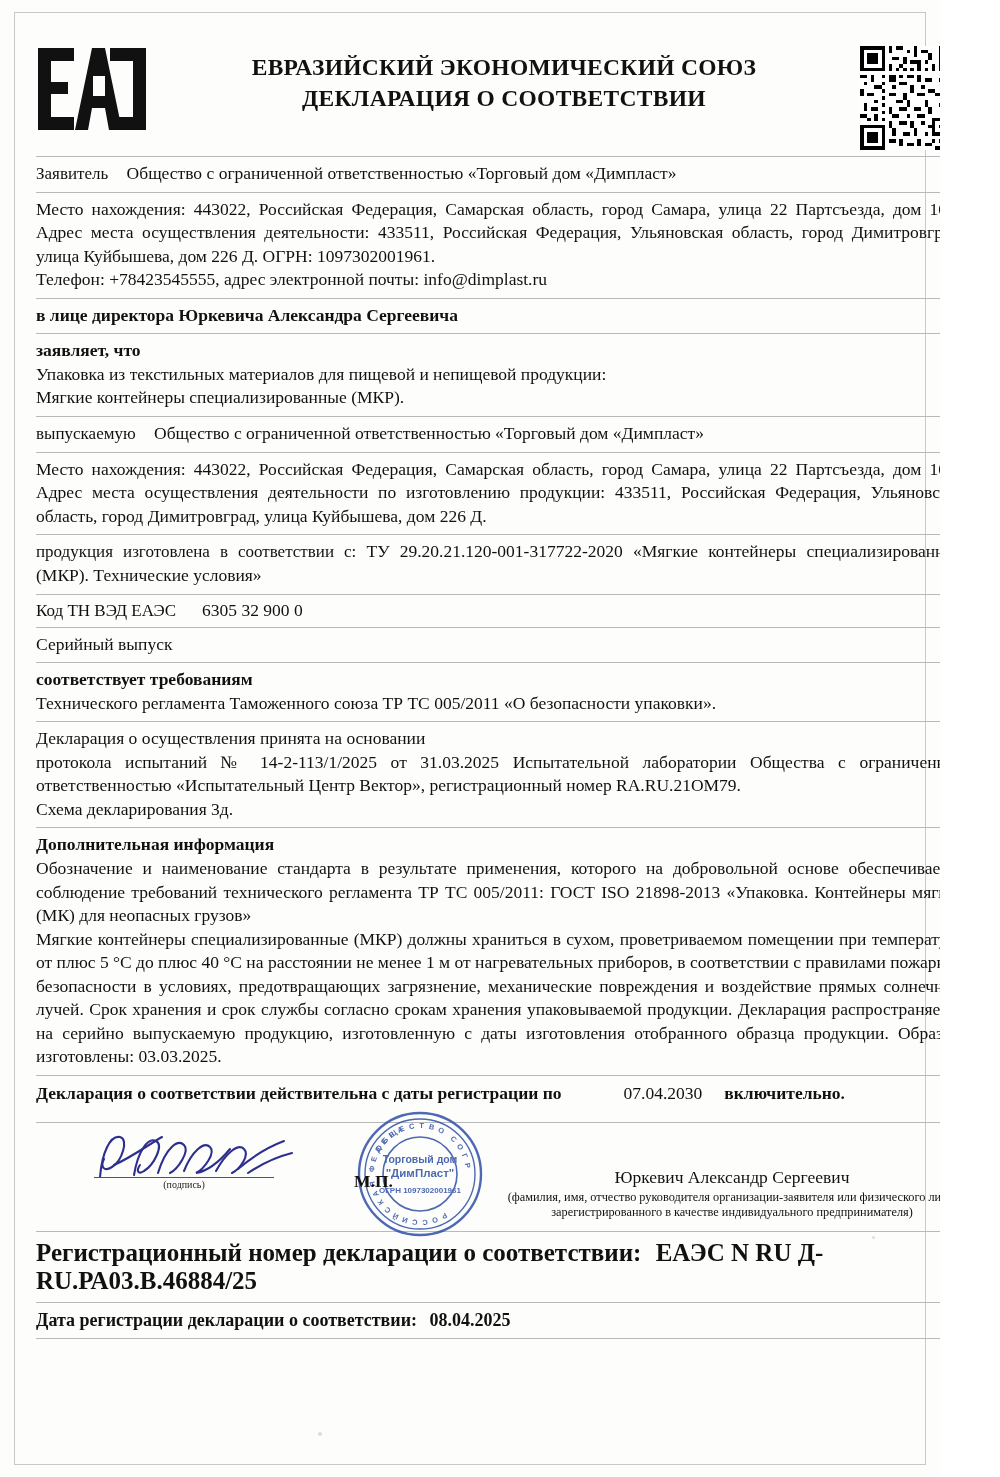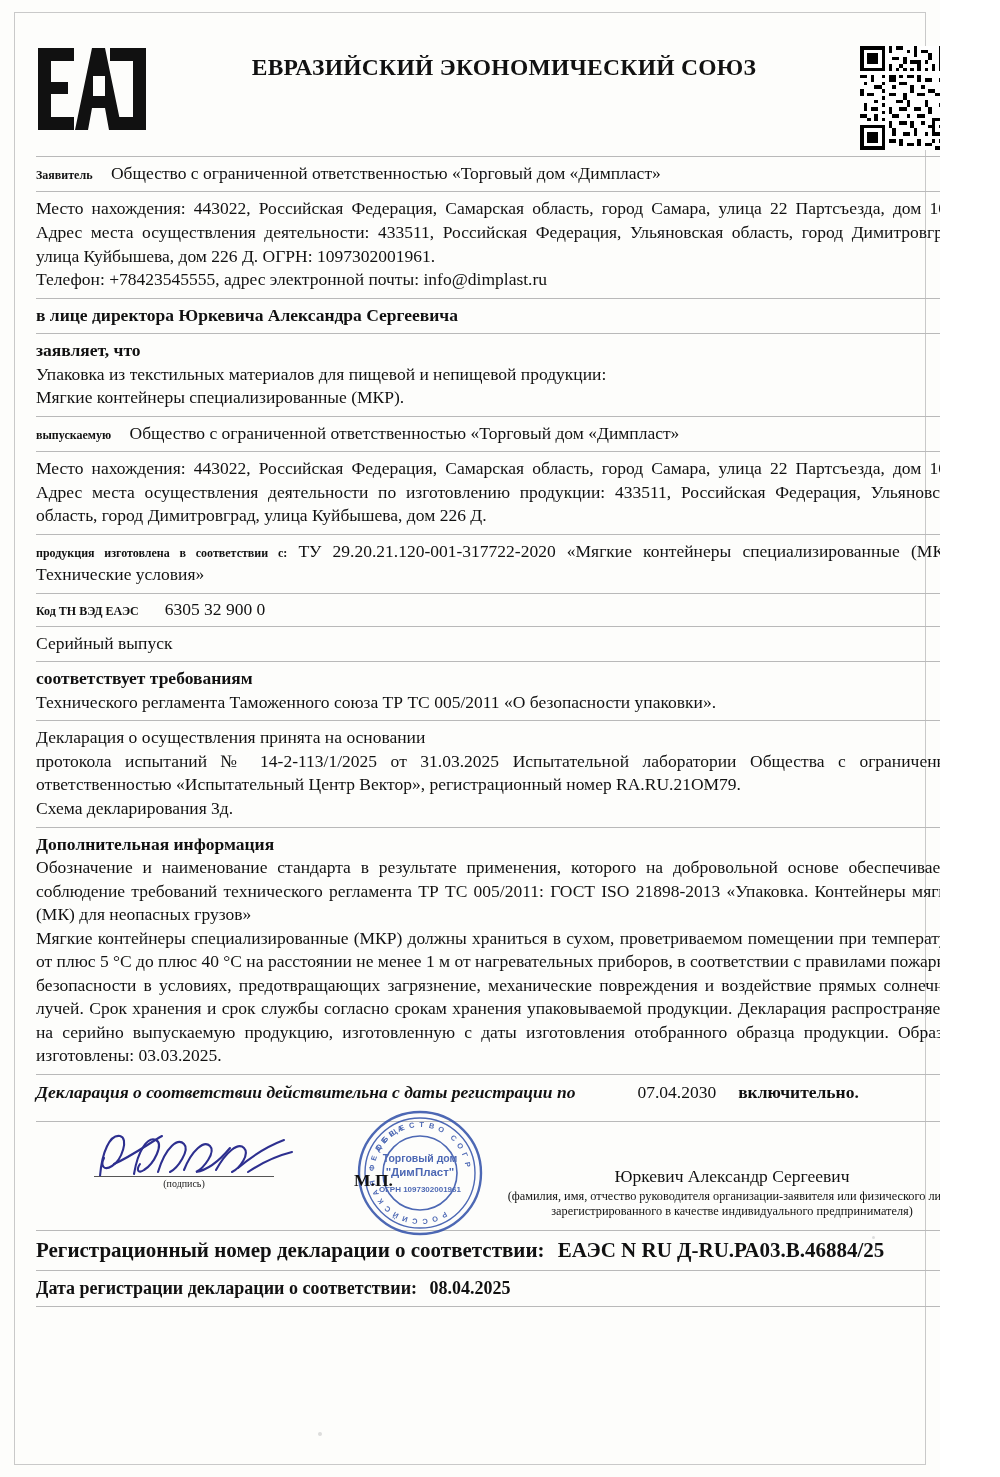--- a/index.html
+++ b/index.html
@@ -87,41 +87,41 @@
   p.par {
     margin: 0;
     font-size: 17.5px;
     line-height: 1.345;
     text-align: justify;
     text-justify: inter-word;
   }
   p.par.nojust { text-align: left; }
 
   .inline-label {
-    font-weight: bold;
-    font-size: 12px;
+    font-weight: normal;
+    font-size: 17px;
   }
   .inline-value {
     font-size: 17.5px;
   }
 
   .code-row {
     display: flex;
     align-items: baseline;
     gap: 26px;
   }
 
   
   .valid-row {
     display: flex;
     align-items: baseline;
     font-size: 17.5px;
     padding: 7px 0 6px 0;
   }
-  .valid-row .v-label { font-weight: bold; font-style: italic; }
+  .valid-row .v-label { font-weight: bold; }
   .valid-row .v-date  { font-weight: normal; margin: 0 22px 12px 62px; }
   .valid-row .v-tail  { font-weight: bold; }
 
   
   .sign-area {
     position: relative;
     height: 108px;
   }
   .sign-left {
     position: absolute;
@@ -177,21 +177,21 @@
     left: 284px;
     top: -14px;
     width: 200px;
     height: 130px;
     opacity: 0.85;
   }
   .stamp svg { display: block; }
 
   
   .reg-row {
-    font-size: 21px;
+    font-size: 25px;
     font-weight: bold;
     padding: 7px 0 7px 0;
   }
   .date-row {
     font-size: 18px;
     font-weight: bold;
     padding: 7px 0 7px 0;
   }
   .date-row .dv { font-weight: bold; }
 
@@ -230,20 +230,21 @@
 
             <rect x="97" y="2" width="13" height="82"></rect>
             <rect x="74" y="2" width="36" height="13"></rect>
             <rect x="74" y="71" width="36" height="13"></rect>
           </g>
         </svg>
       </div>
 
       <div class="title-block">
         <div class="title-line1">ЕВРАЗИЙСКИЙ ЭКОНОМИЧЕСКИЙ СОЮЗ</div>
+        <div class="title-line2">ДЕКЛАРАЦИЯ О СООТВЕТСТВИИ</div>
       </div>
 
       <div class="qr">
         <svg width="104" height="104" viewBox="0 0 29 29" shape-rendering="crispEdges" xmlns="http://www.w3.org/2000/svg">
           <rect width="29" height="29" fill="#ffffff"></rect>
           <g fill="#000000">
 
             <rect x="0" y="0" width="7" height="1"></rect>
               <rect x="0" y="6" width="7" height="1"></rect>
             <rect x="0" y="0" width="1" height="7"></rect>

